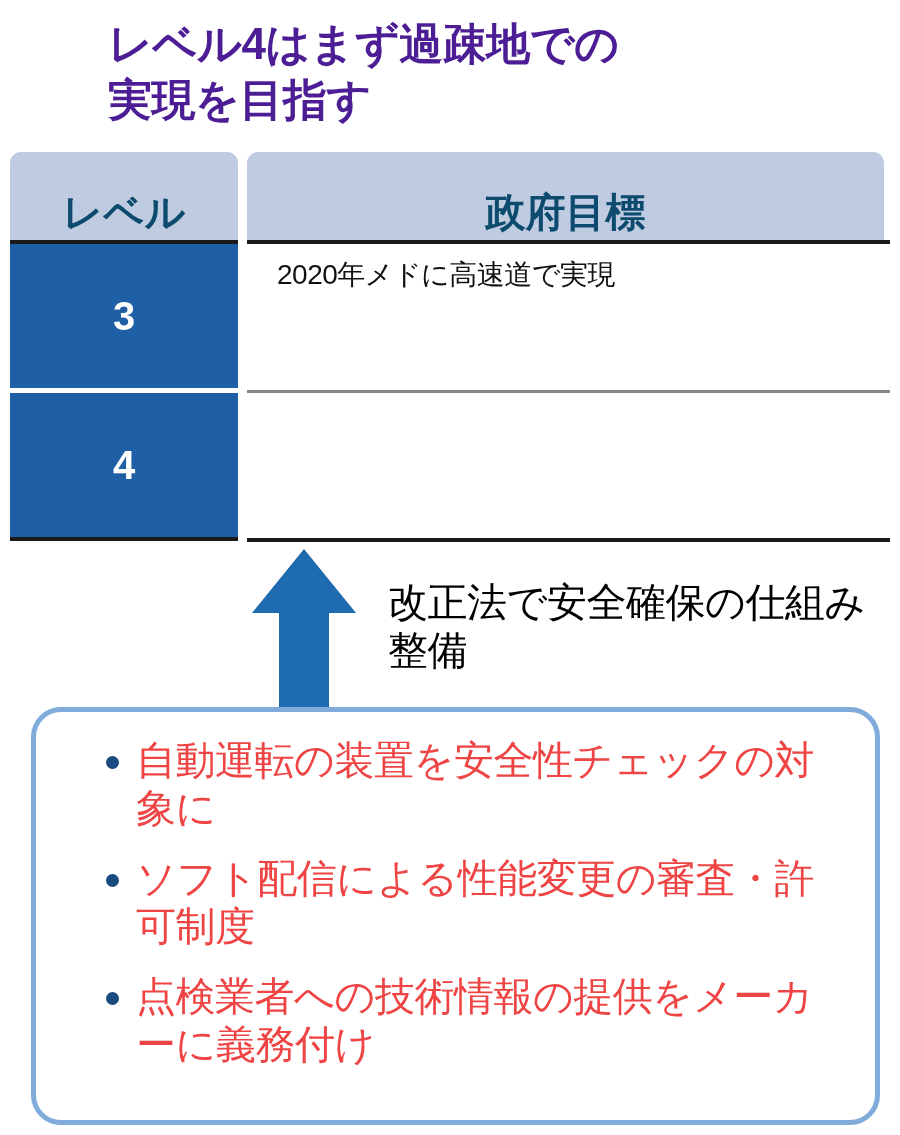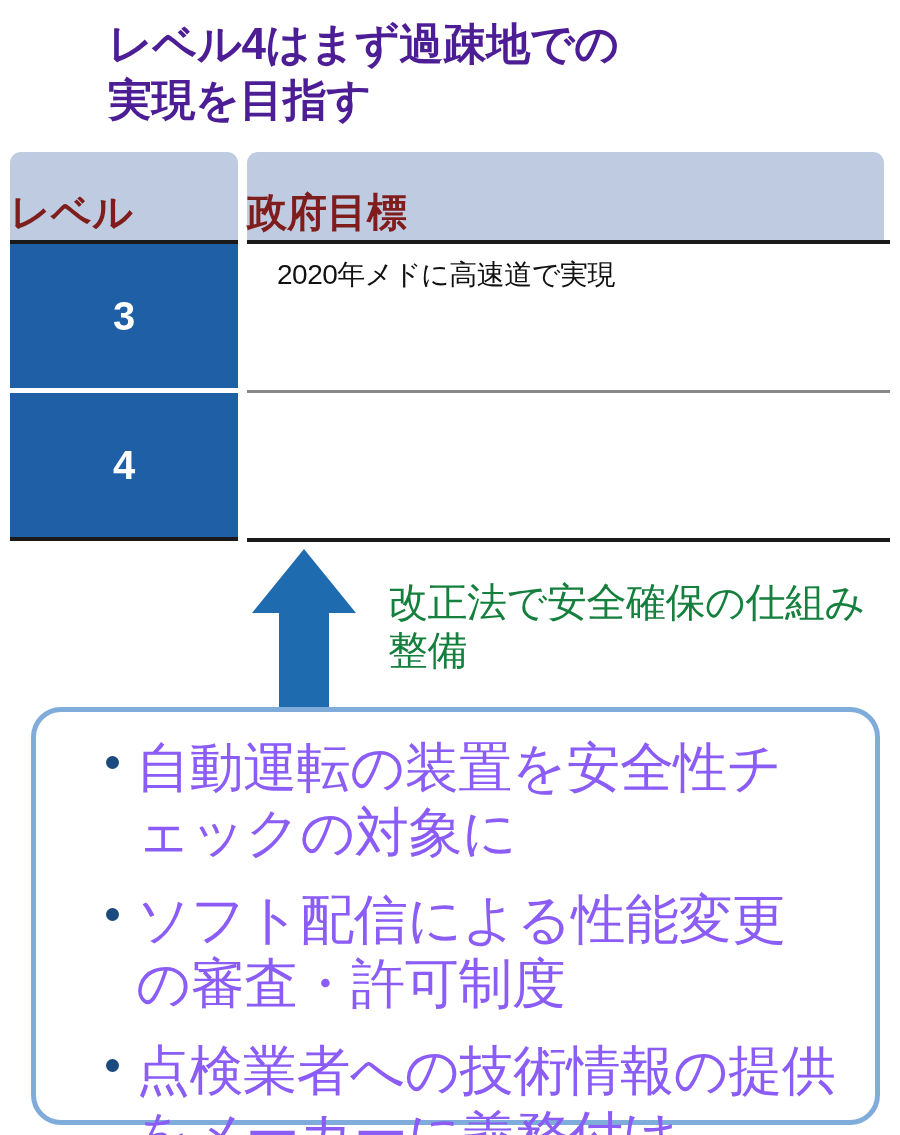--- a/index.html
+++ b/index.html
@@ -55,24 +55,25 @@
   }
   .hdr-goal {
     left: 247px;
     width: 637px;
   }
   .hdr-label {
     position: absolute;
     left: 0;
     right: 0;
     bottom: 8px;
+    text-align: center;
     font-size: 40px;
     font-weight: bold;
     line-height: 1;
-    color: #7f1d1d;
+    color: #0c4a6e;
   }
   .hdr-rule {
     position: absolute;
     height: 4px;
     background: #1a1a1a;
     top: 88px;
   }
   .hdr-rule.left  { left: 10px;  width: 228px; }
   .hdr-rule.right { left: 247px; width: 643px; }
 
@@ -145,21 +146,21 @@
   .arrow svg { display: block; }
 
   
   .arrow-caption {
     position: absolute;
     left: 388px;
     top: 578px;
     width: 510px;
     font-size: 40px;
     line-height: 1.2;
-    color: #15803d;
+    color: #000000;
     letter-spacing: -0.5px;
   }
 
   
   .bullet-box {
     position: absolute;
     left: 31px;
     top: 707px;
     width: 849px;
     height: 418px;
@@ -170,26 +171,25 @@
   }
   .bullets {
     position: absolute;
     left: 70px;
     top: 24px;
     width: 730px;
   }
   .bullet-item {
     position: relative;
     padding-left: 30px;
-    font-size: 54px;
+    font-size: 40px;
     line-height: 1.2;
-    color: #8b5cf6;
+    color: #ef4444;
     letter-spacing: -0.5px;
     margin-bottom: 22px;
-    font-family: Liberation Serif, serif;
   }
   .bullet-item:last-child { margin-bottom: 0; }
   .bullet-dot {
     position: absolute;
     left: 0;
     top: 20px;
     width: 13px;
     height: 13px;
     border-radius: 50%;
     background: #1b4a7e;

